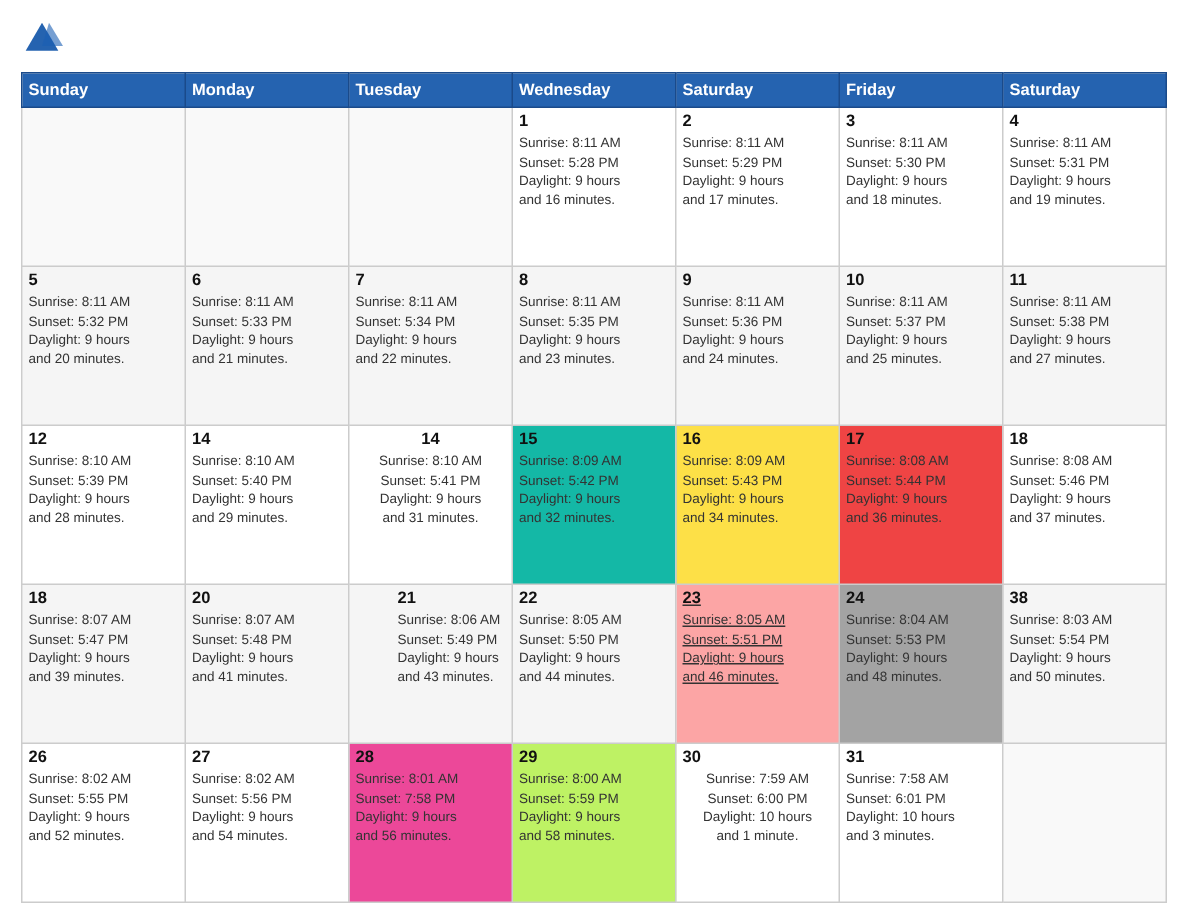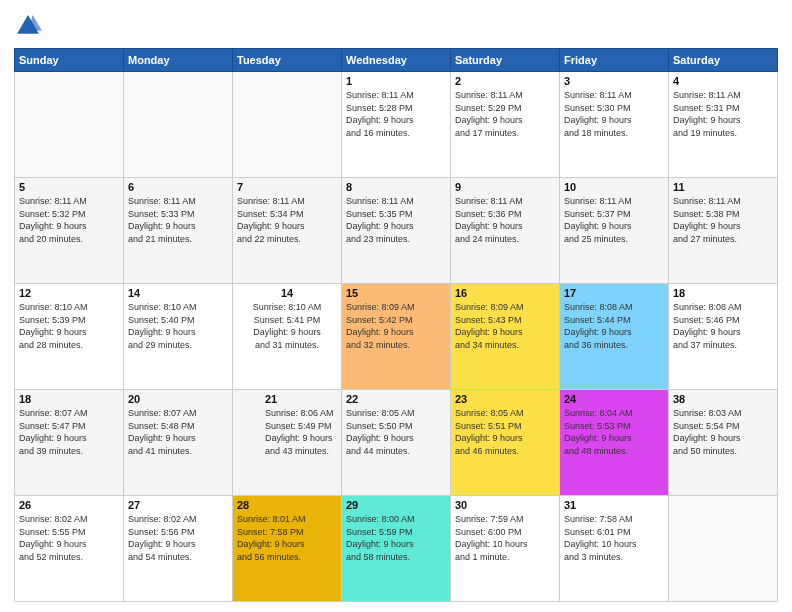--- a/index.html
+++ b/index.html
@@ -231,35 +231,35 @@
 Daylight: 9 hours
 and 29 minutes.</div>
           </td>
           <td style="background-color: rgb(255, 255, 255); text-align: center;">
             <div class="day-number">14</div>
             <div class="day-info" style="white-space: pre-line;">Sunrise: 8:10 AM
 Sunset: 5:41 PM
 Daylight: 9 hours
 and 31 minutes.</div>
           </td>
-          <td style="background-color: #fdba74;">
+          <td style="background-color: #14b8a6;">
             <div class="day-number">15</div>
             <div class="day-info" style="white-space: pre-line;">Sunrise: 8:09 AM
 Sunset: 5:42 PM
 Daylight: 9 hours
 and 32 minutes.</div>
           </td>
           <td style="background-color: #fde047;">
             <div class="day-number">16</div>
             <div class="day-info" style="white-space: pre-line;">Sunrise: 8:09 AM
 Sunset: 5:43 PM
 Daylight: 9 hours
 and 34 minutes.</div>
           </td>
-          <td style="background-color: #7dd3fc;">
+          <td style="background-color: #ef4444;">
             <div class="day-number">17</div>
             <div class="day-info" style="white-space: pre-line;">Sunrise: 8:08 AM
 Sunset: 5:44 PM
 Daylight: 9 hours
 and 36 minutes.</div>
           </td>
           <td style="background-color: rgb(255, 255, 255);">
             <div class="day-number">18</div>
             <div class="day-info" style="white-space: pre-line;">Sunrise: 8:08 AM
 Sunset: 5:46 PM
@@ -289,28 +289,28 @@
 Daylight: 9 hours
 and 43 minutes.</div>
           </td>
           <td style="background-color: rgb(245, 245, 245);">
             <div class="day-number">22</div>
             <div class="day-info" style="white-space: pre-line;">Sunrise: 8:05 AM
 Sunset: 5:50 PM
 Daylight: 9 hours
 and 44 minutes.</div>
           </td>
-          <td style="background-color: #fde047;">
+          <td style="background-color: #fca5a5; text-decoration: underline;">
             <div class="day-number">23</div>
             <div class="day-info" style="white-space: pre-line;">Sunrise: 8:05 AM
 Sunset: 5:51 PM
 Daylight: 9 hours
 and 46 minutes.</div>
           </td>
-          <td style="background-color: #d946ef;">
+          <td style="background-color: #a3a3a3;">
             <div class="day-number">24</div>
             <div class="day-info" style="white-space: pre-line;">Sunrise: 8:04 AM
 Sunset: 5:53 PM
 Daylight: 9 hours
 and 48 minutes.</div>
           </td>
           <td style="background-color: rgb(245, 245, 245);">
             <div class="day-number">38</div>
             <div class="day-info" style="white-space: pre-line;">Sunrise: 8:03 AM
 Sunset: 5:54 PM
@@ -326,37 +326,37 @@
 Daylight: 9 hours
 and 52 minutes.</div>
           </td>
           <td style="background-color: rgb(255, 255, 255);">
             <div class="day-number">27</div>
             <div class="day-info" style="white-space: pre-line;">Sunrise: 8:02 AM
 Sunset: 5:56 PM
 Daylight: 9 hours
 and 54 minutes.</div>
           </td>
-          <td style="background-color: #eab308;">
+          <td style="background-color: #ec4899;">
             <div class="day-number">28</div>
             <div class="day-info" style="white-space: pre-line;">Sunrise: 8:01 AM
 Sunset: 7:58 PM
 Daylight: 9 hours
 and 56 minutes.</div>
           </td>
-          <td style="background-color: #5eead4;">
+          <td style="background-color: #bef264;">
             <div class="day-number">29</div>
             <div class="day-info" style="white-space: pre-line;">Sunrise: 8:00 AM
 Sunset: 5:59 PM
 Daylight: 9 hours
 and 58 minutes.</div>
           </td>
           <td style="background-color: rgb(255, 255, 255);">
             <div class="day-number">30</div>
-            <div class="day-info" style="white-space: pre-line;">Sunrise: 7:59 AM
+            <div class="day-info" style="white-space: pre-line; text-align: center;">Sunrise: 7:59 AM
 Sunset: 6:00 PM
 Daylight: 10 hours
 and 1 minute.</div>
           </td>
           <td style="background-color: rgb(255, 255, 255);">
             <div class="day-number">31</div>
             <div class="day-info" style="white-space: pre-line;">Sunrise: 7:58 AM
 Sunset: 6:01 PM
 Daylight: 10 hours
 and 3 minutes.</div>

